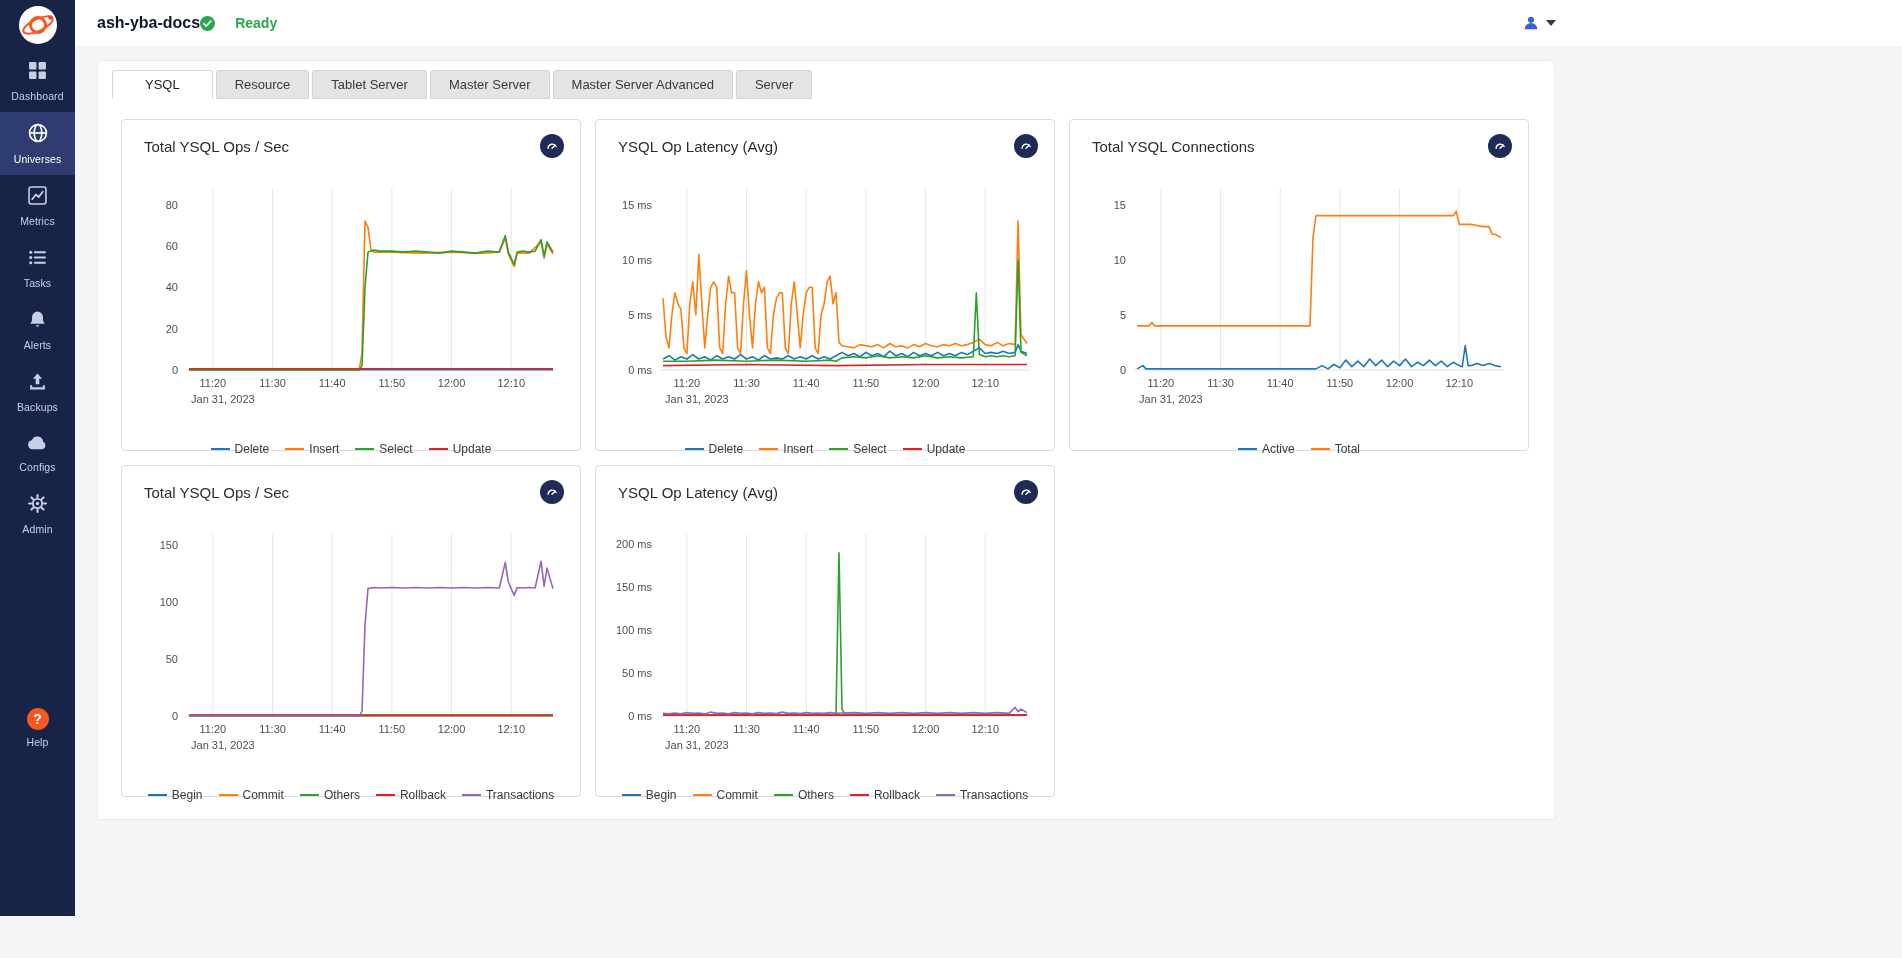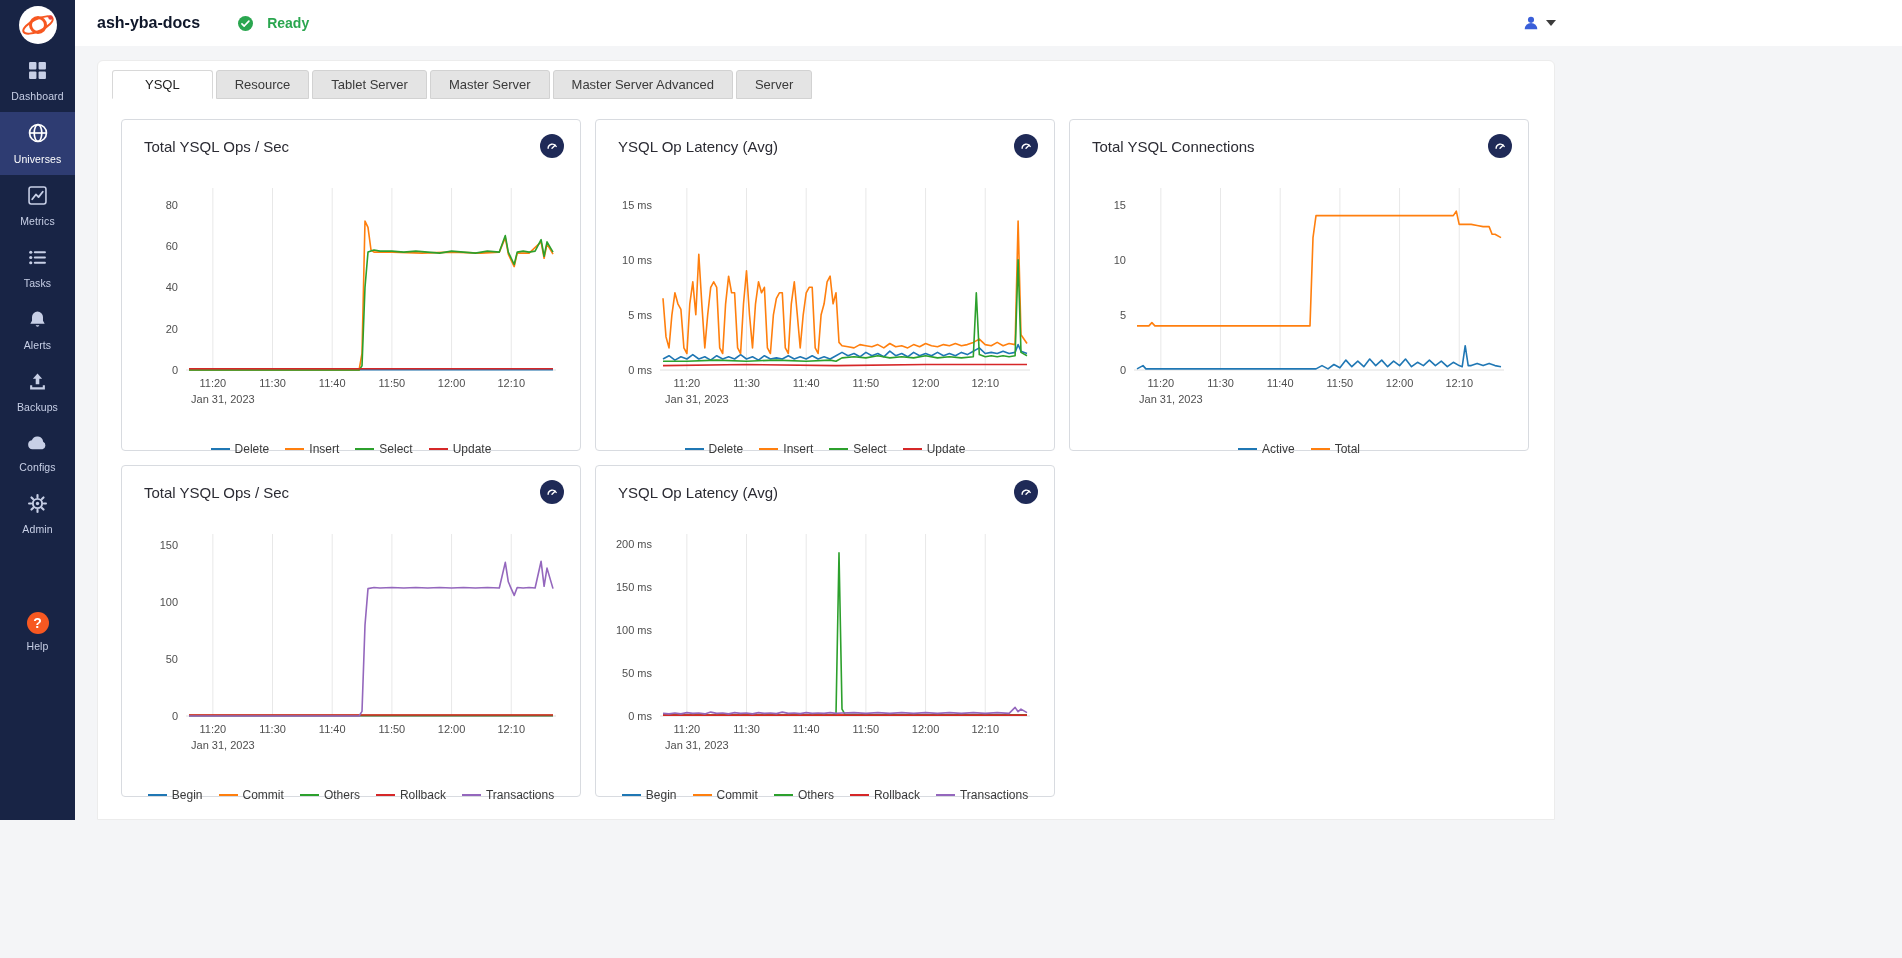--- a/index.html
+++ b/index.html
@@ -3,42 +3,42 @@
 <meta charset="utf-8">
 <style>
   html,body{margin:0;padding:0;}
   body{
     width:1902px;height:958px;overflow:hidden;position:relative;
     font-family:"Liberation Sans", sans-serif;
     background:#f4f5f7;
   }
   
   .sidebar{
-    position:absolute;left:0;top:0;width:75px;height:820px;
+    position:absolute;left:0;top:0;width:75px;height:916px;
     background:#182445;display:flex;flex-direction:column;align-items:stretch;z-index:5;
   }
   .logo-wrap{height:50px;display:flex;align-items:center;justify-content:center;cursor:pointer;}
   .nav-item{
     display:flex;flex-direction:column;align-items:center;justify-content:center;
     padding:11px 0 10px;color:#c7cfe6;cursor:pointer;
   }
   .nav-item .nav-label{font-size:10.5px;margin-top:6px;letter-spacing:.1px;}
   .nav-item.active{background:#2e3c72;color:#ffffff;}
   .nav-help{margin-top:auto;margin-bottom:158px;}
   .help-badge{
     width:22px;height:22px;border-radius:50%;background:#f75821;color:#fff;
     font-weight:bold;font-size:14px;display:flex;align-items:center;justify-content:center;
   }
   
   .header{
     position:absolute;left:75px;top:0;right:0;height:46px;background:#ffffff;
     display:flex;align-items:center;z-index:4;
   }
   .page-title{font-size:16px;font-weight:700;color:#0f172a;margin-left:22px;}
-  .status-badge{display:flex;align-items:center;margin-left:38px;gap:14px;}
+  .status-badge{display:flex;align-items:center;gap:20px;}
   .status-text{color:#2aa64f;font-size:14px;font-weight:600;}
   .user-area{position:absolute;right:346px;top:0;height:46px;display:flex;align-items:center;gap:6px;cursor:pointer;}
   
   .content{position:absolute;left:75px;top:46px;right:0;bottom:0;background:#f4f5f7;}
   .panel{
     position:absolute;left:22px;top:14px;width:1456px;background:#ffffff;
     border:1px solid #ececec;border-radius:6px 6px 0 0;padding-bottom:22px;
   }
   
   .tabs{display:flex;align-items:flex-end;padding:9px 14px 0;}

